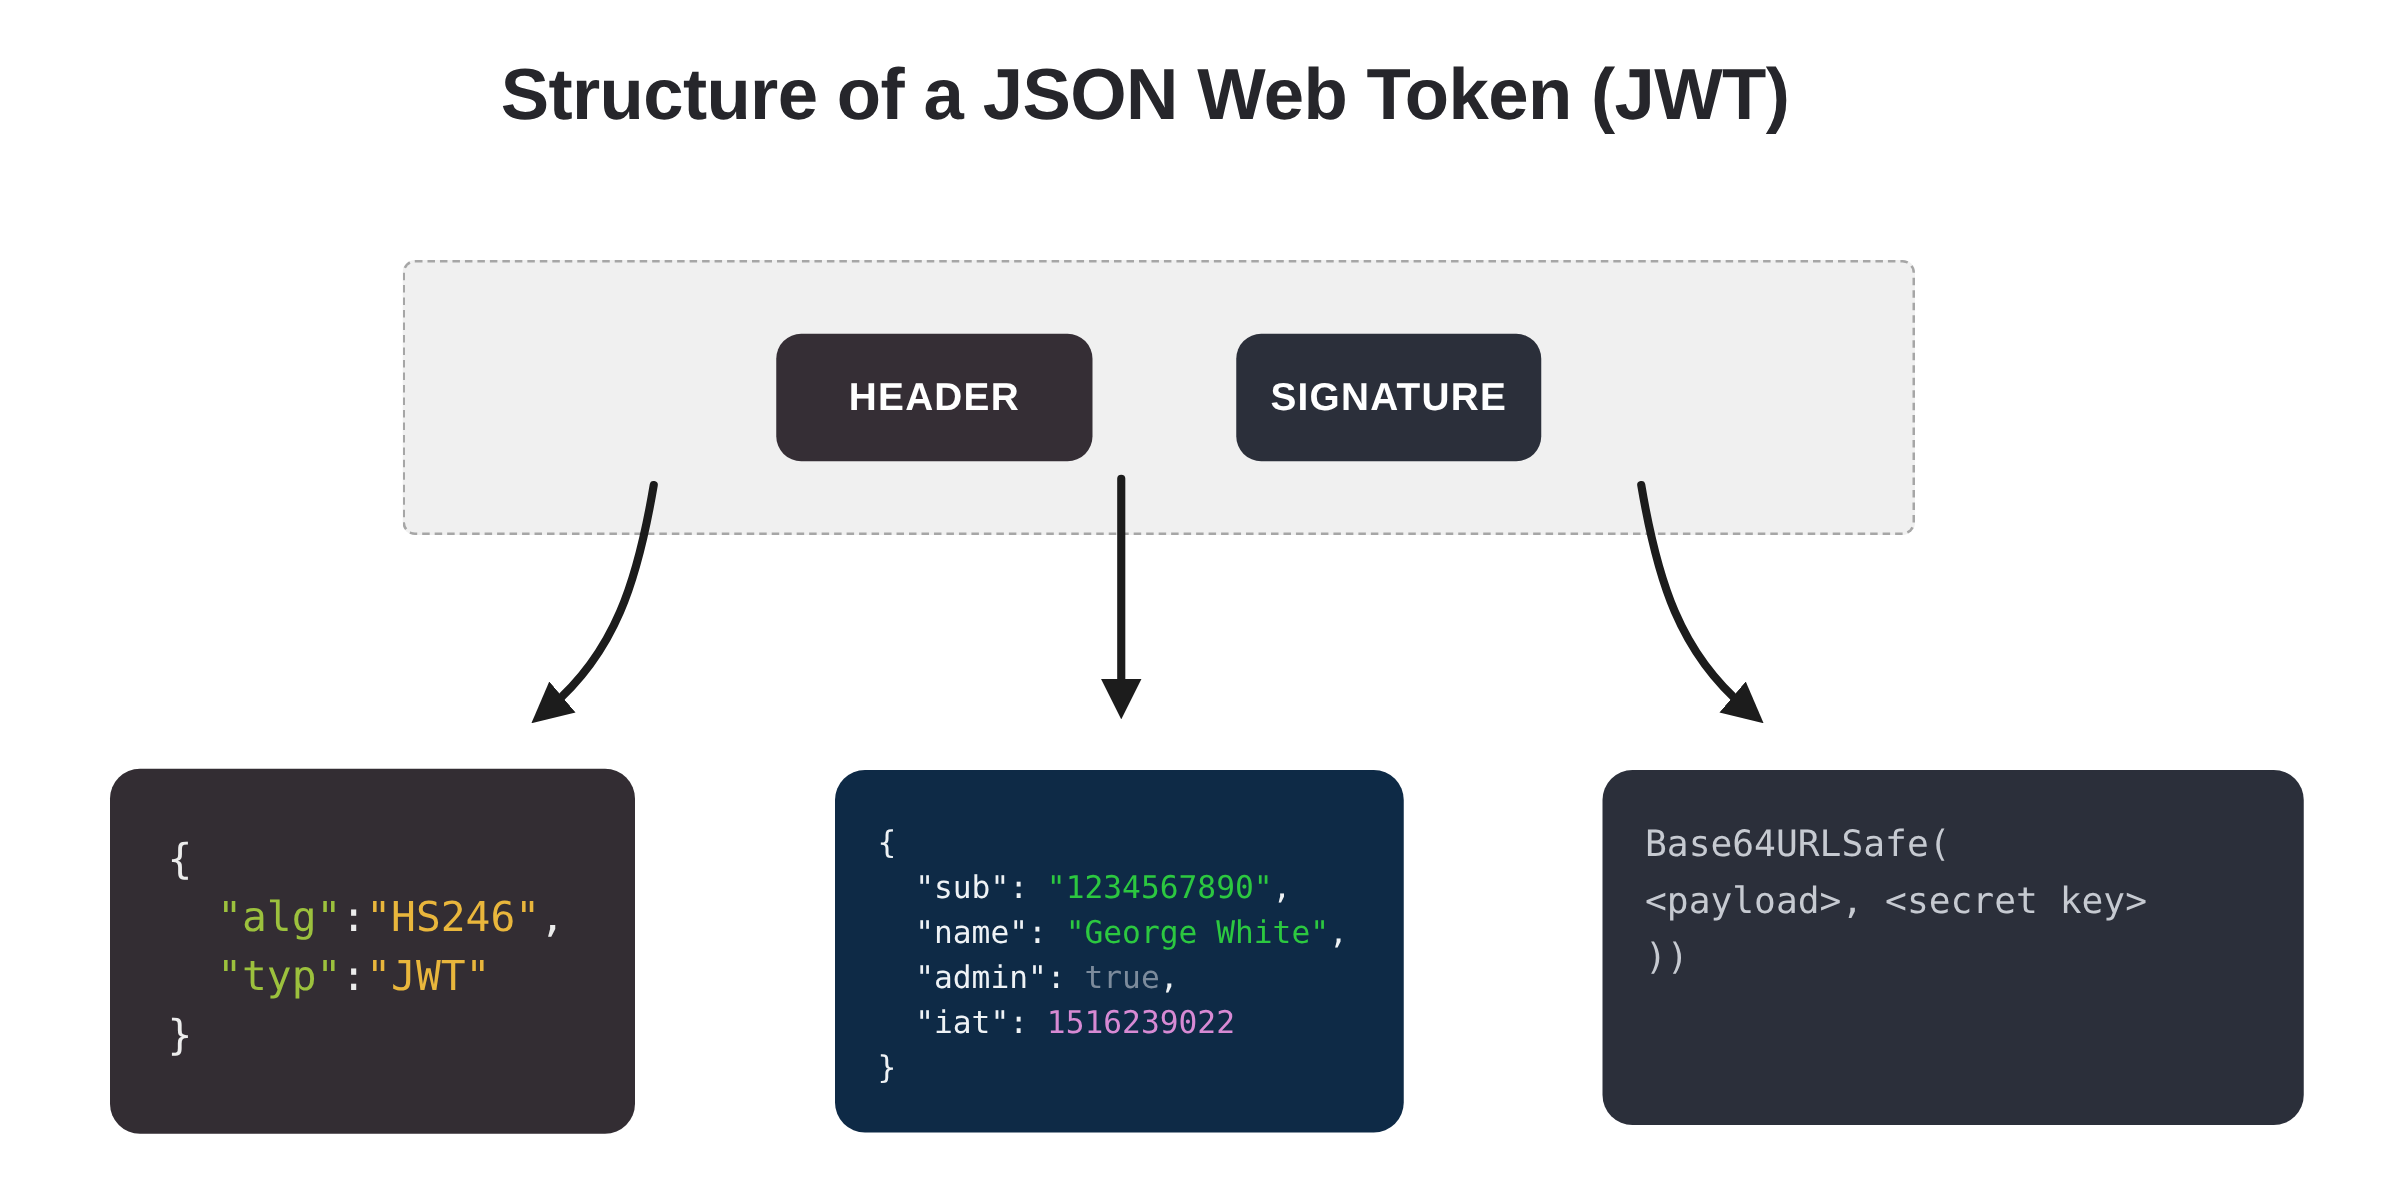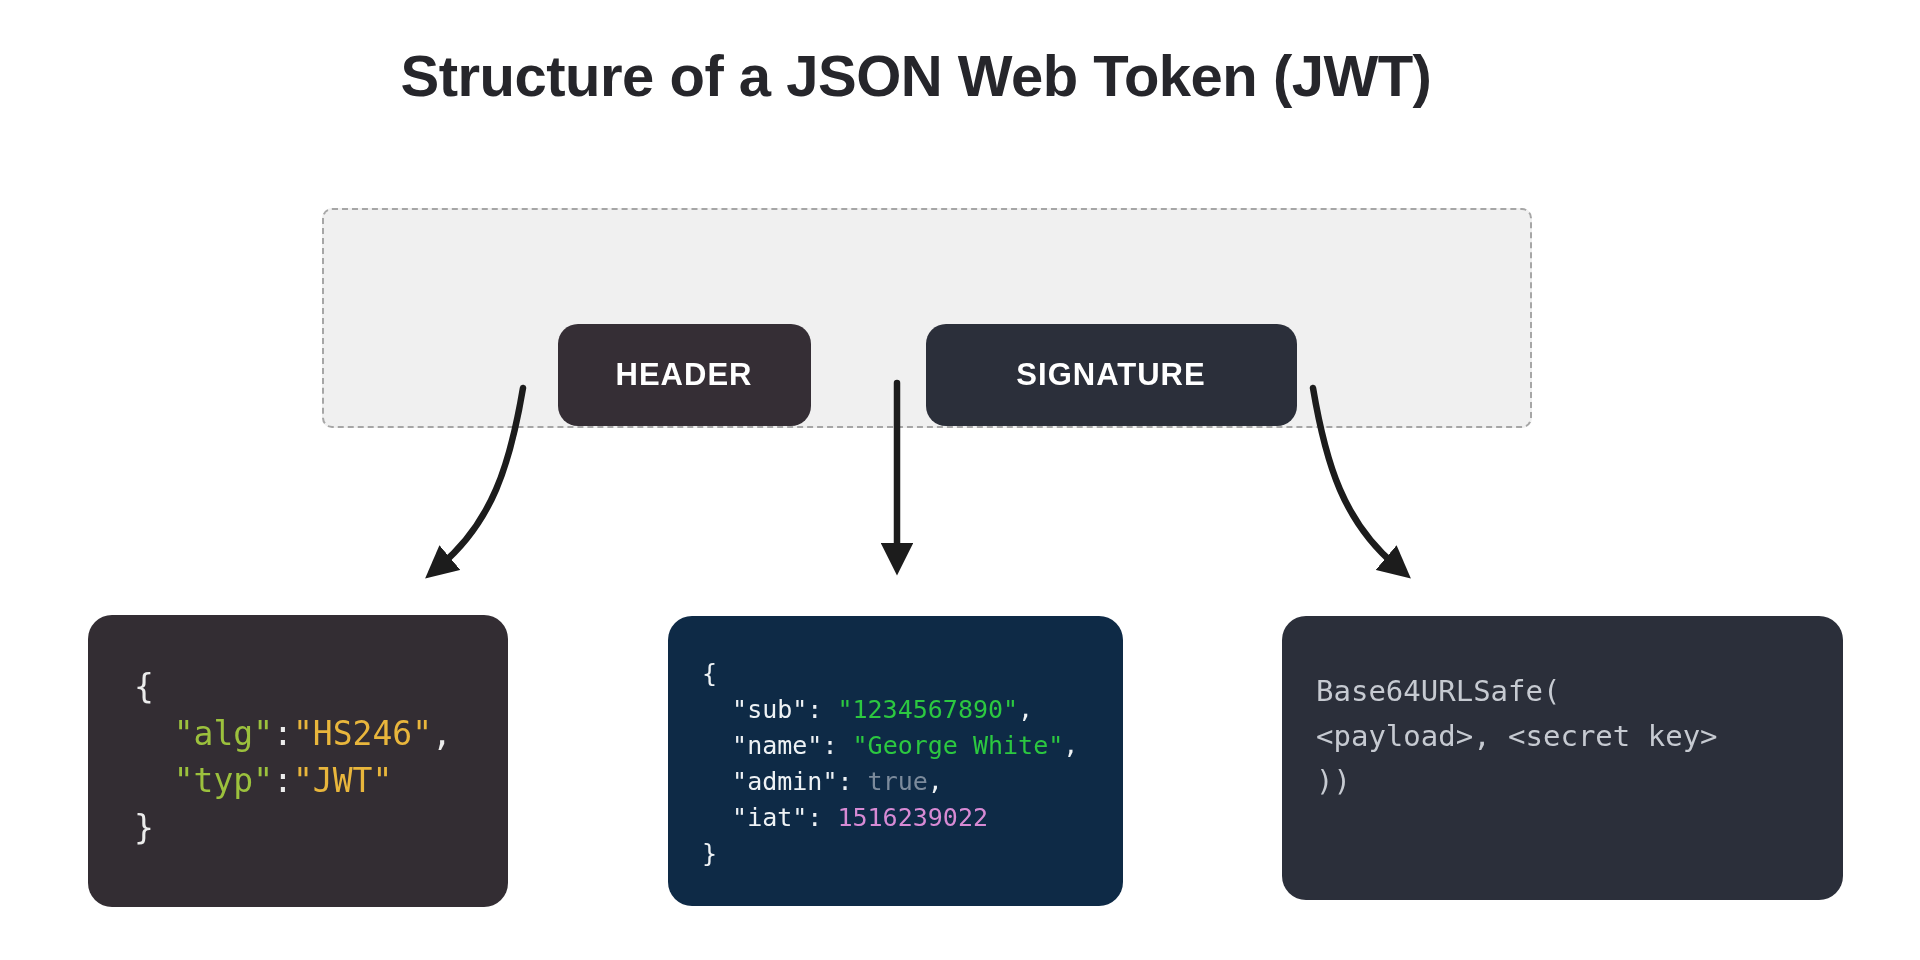--- a/index.html
+++ b/index.html
@@ -10,46 +10,46 @@
   .title{
     position:absolute;left:0;top:42px;width:1832px;margin:0;
     text-align:center;font-size:58px;font-weight:bold;letter-spacing:-0.5px;
     color:var(--title_text,#26262b);
   }
 
   .token-container{
     position:absolute;left:322px;top:208px;width:1210px;height:220px;
     box-sizing:border-box;border:2px dashed var(--container_border,#a6a6a6);
     border-radius:10px;background:var(--container_bg,#f0f0f0);
-    display:flex;justify-content:center;align-items:flex-end;gap:115px;
+    display:flex;justify-content:center;align-items:center;gap:115px;
   }
   .part-btn{
     height:102px;border-radius:20px;display:flex;align-items:center;justify-content:center;
     color:var(--button_text,#fff);font-weight:bold;font-size:31px;letter-spacing:1px;
   }
   .part-header{width:253px;background:var(--part_header_bg,#352e35);}
   .part-payload{width:274px;background:var(--part_payload_bg,#0e2a46);}
-  .part-signature{width:371px;background:var(--part_signature_bg,#2b2f3a);}
+  .part-signature{width:244px;background:var(--part_signature_bg,#2b2f3a);}
 
   .arrows{position:absolute;left:0;top:0;width:1920px;height:960px;pointer-events:none;}
   .arrows path.line{fill:none;stroke:var(--arrow,#1c1c1c);stroke-width:6.5;stroke-linecap:round;}
   .arrows .head{fill:var(--arrow,#1c1c1c);}
 
   .code-block{
     position:absolute;box-sizing:border-box;border-radius:24px;
     font-family:"DejaVu Sans Mono","Liberation Mono",monospace;
     white-space:pre;
   }
   .code-line{white-space:pre;}
   .code1{left:88px;top:615px;width:420px;height:292px;background:var(--code1_bg,#332d33);
          padding:48px 20px 0 46px;font-size:33px;line-height:47px;}
   .code2{left:668px;top:616px;width:455px;height:290px;background:var(--code2_bg,#0e2a46);
          padding:40px 16px 0 34px;font-size:25px;line-height:36px;}
   .code3{left:1282px;top:616px;width:561px;height:284px;background:var(--code3_bg,#2b2f3a);
-         padding:53px 16px 0 34px;font-size:29px;line-height:45px;}
+         padding:37px 16px 0 34px;font-size:29px;line-height:45px;}
 
   .tok-punct1{color:var(--code1_punct,#ececec);}
   .tok-key1{color:var(--code1_key,#9cc13d);}
   .tok-val1{color:var(--code1_value,#e9b63c);}
   .tok-key2{color:var(--code2_key,#eef2f5);}
   .tok-str2{color:var(--code2_string,#2cc840);}
   .tok-bool2{color:var(--code2_boolean,#7c8b9c);}
   .tok-num2{color:var(--code2_number,#d78ad4);margin-top:28px;}
   .tok-text3{color:var(--code3_text,#c6cad1);}
 </style>

